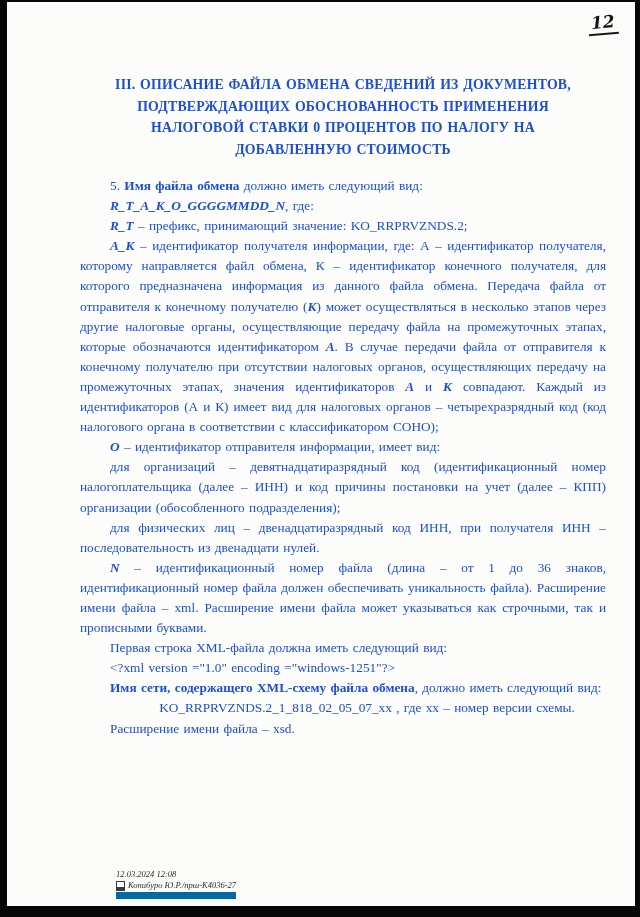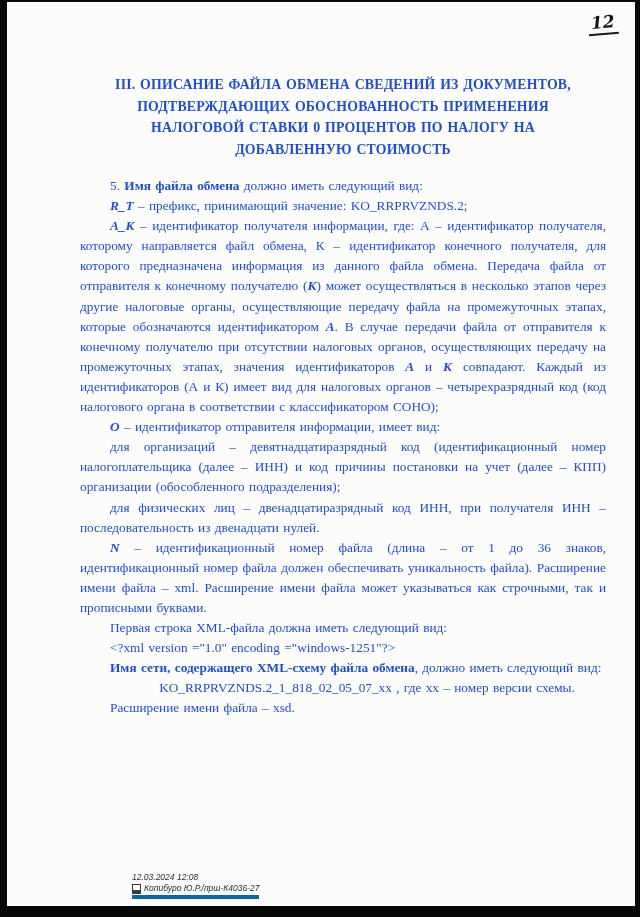--- a/index.html
+++ b/index.html
@@ -34,25 +34,25 @@
     text-align:center; text-indent:0; font-weight:bold;
     white-space:pre-line; font-size:13.8px; line-height:21.5px;
     margin-bottom:16px; letter-spacing:0.2px;
   }
   .para.indent2 { text-indent:48px; text-align:center; }
   .para.plain   { text-align:left; }
   .b  { font-weight:bold; }
   .bi { font-weight:bold; font-style:italic; }
 
   .stamp {
-    position:absolute; left:132px; bottom:18px; z-index:2;
+    position:absolute; left:116px; bottom:18px; z-index:2;
     font-size:8.5px; line-height:11px; color:#2b2b2b;
-    font-style:italic; font-family:Liberation Sans, sans-serif;
+    font-style:italic; font-family:Liberation Serif, serif;
   }
-  .stamp-line2 { display:flex; align-items:center; border-bottom:4px solid #0369a1; padding-bottom:1px; }
+  .stamp-line2 { display:flex; align-items:center; border-bottom:7px solid #0369a1; padding-bottom:1px; }
   .stamp-icon {
     display:inline-block; width:7px; height:8px;
     border:1px solid #3a3a3a; margin-right:3px;
     background:linear-gradient(#fff 60%, #3a3a3a 60%);
   }
 </style>
 </head>
 <body>
 
 <div class="scan">
@@ -62,20 +62,21 @@
   <div class="edge bottom"></div>
 
   <div class="handwritten">12</div>
 
   <div class="content">
       <p class="para title"><span class="b">III. ОПИСАНИЕ ФАЙЛА ОБМЕНА СВЕДЕНИЙ ИЗ ДОКУМЕНТОВ,
 ПОДТВЕРЖДАЮЩИХ ОБОСНОВАННОСТЬ ПРИМЕНЕНИЯ
 НАЛОГОВОЙ СТАВКИ 0 ПРОЦЕНТОВ ПО НАЛОГУ НА
 ДОБАВЛЕННУЮ СТОИМОСТЬ</span></p>
       <p class="para"><span>5. </span><span class="b">Имя файла обмена</span><span> должно иметь следующий вид:</span></p>
+      <p class="para plain"><span class="bi">R_T_A_K_O_GGGGMMDD_N</span><span>, где:</span></p>
       <p class="para plain"><span class="bi">R_T</span><span> – префикс, принимающий значение: KO_RRPRVZNDS.2;</span></p>
       <p class="para"><span class="bi">А_К</span><span> – идентификатор получателя информации, где: А – идентификатор получателя, которому направляется файл обмена, К – идентификатор конечного получателя, для которого предназначена информация из данного файла обмена. Передача файла от отправителя к конечному получателю (</span><span class="bi">К</span><span>) может осуществляться в несколько этапов через другие налоговые органы, осуществляющие передачу файла на промежуточных этапах, которые обозначаются идентификатором </span><span class="bi">А</span><span>. В случае передачи файла от отправителя к конечному получателю при отсутствии налоговых органов, осуществляющих передачу на промежуточных этапах, значения идентификаторов </span><span class="bi">А</span><span> и </span><span class="bi">К</span><span> совпадают. Каждый из идентификаторов (А и К) имеет вид для налоговых органов – четырехразрядный код (код налогового органа в соответствии с классификатором СОНО);</span></p>
       <p class="para"><span class="bi">О</span><span> – идентификатор отправителя информации, имеет вид:</span></p>
       <p class="para"><span>для организаций – девятнадцатиразрядный код (идентификационный номер налогоплательщика (далее – ИНН) и код причины постановки на учет (далее – КПП) организации (обособленного подразделения);</span></p>
       <p class="para"><span>для физических лиц – двенадцатиразрядный код ИНН, при получателя ИНН – последовательность из двенадцати нулей.</span></p>
       <p class="para"><span class="bi">N</span><span> – идентификационный номер файла (длина – от 1 до 36 знаков, идентификационный номер файла должен обеспечивать уникальность файла). Расширение имени файла – xml. Расширение имени файла может указываться как строчными, так и прописными буквами.</span></p>
       <p class="para plain"><span>Первая строка XML-файла должна иметь следующий вид:</span></p>
       <p class="para plain"><span>&lt;?xml  version ="1.0"  encoding ="windows-1251"?&gt;</span></p>
       <p class="para"><span class="b">Имя сети, содержащего XML-схему файла обмена</span><span>, должно иметь следующий вид:</span></p>
       <p class="para indent2"><span>KO_RRPRVZNDS.2_1_818_02_05_07_xx , где xx – номер версии схемы.</span></p>

